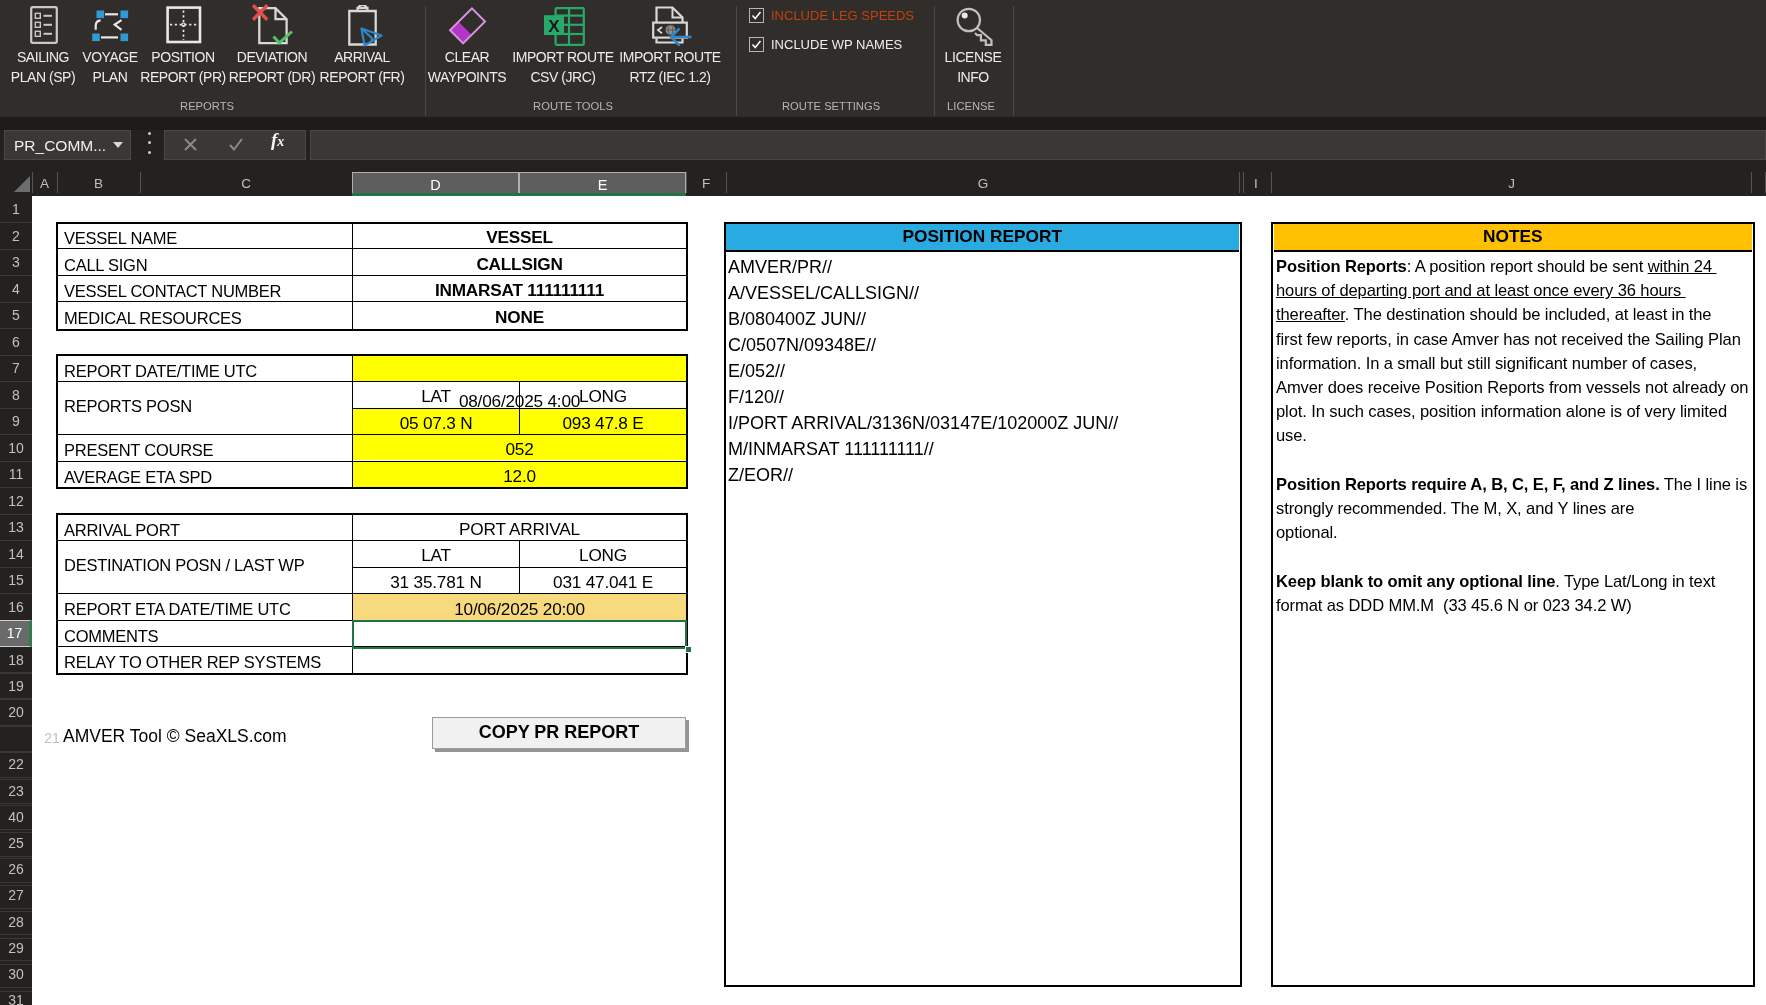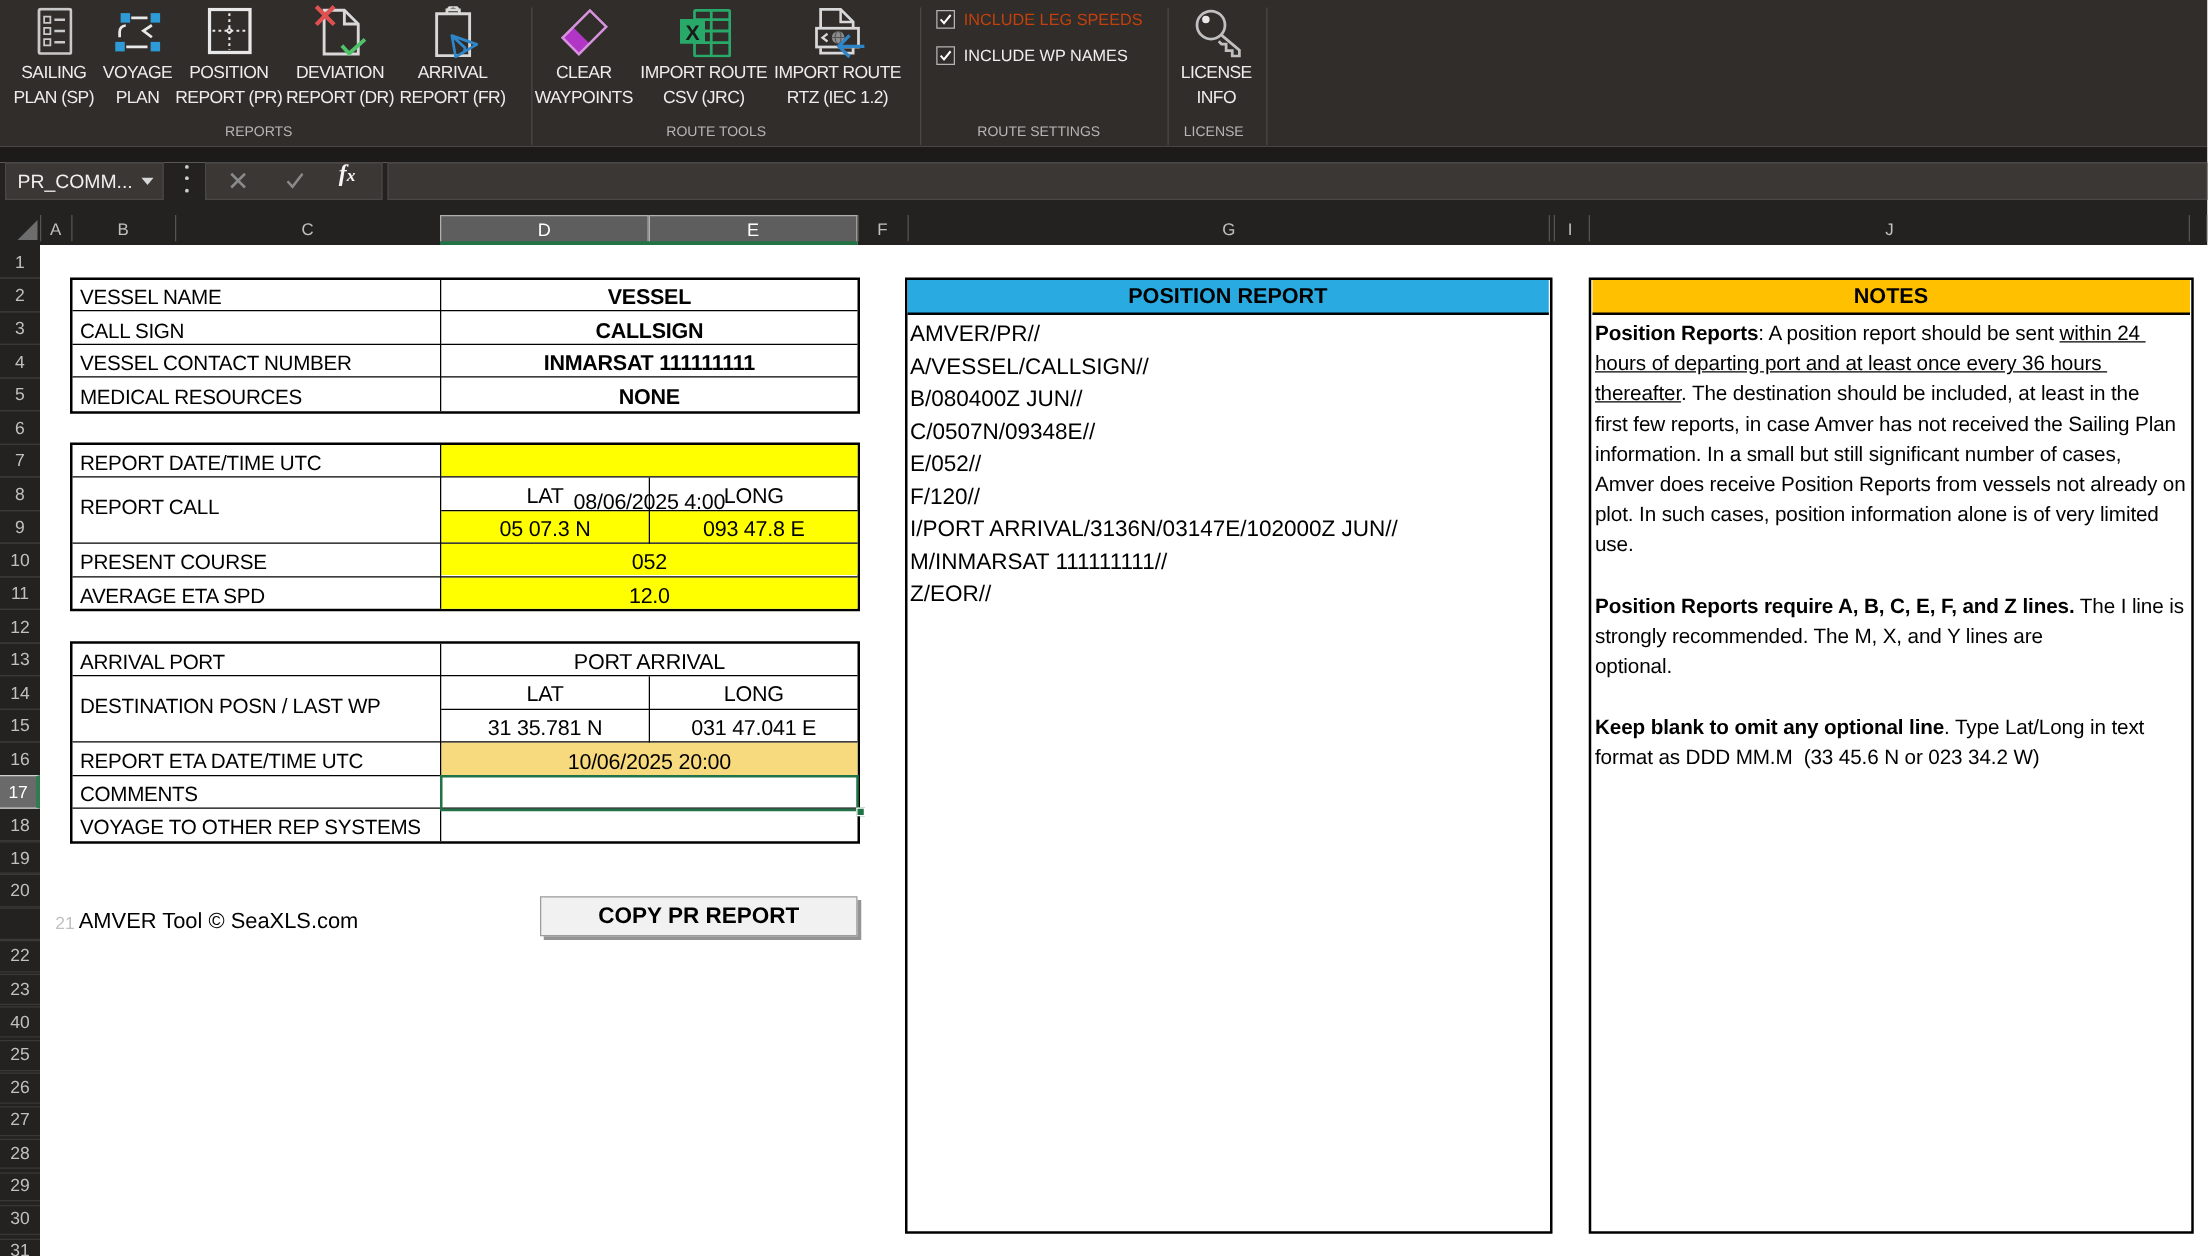--- a/index.html
+++ b/index.html
@@ -337,21 +337,21 @@
   <div class="abs yellow" style="left:353px;top:408.5px;width:333px;height:25px;"></div>
   <div class="abs yellow" style="left:353px;top:435px;width:333px;height:25px;"></div>
   <div class="abs yellow" style="left:353px;top:461.5px;width:333px;height:25.5px;"></div>
   <div class="blackline" style="left:58px;top:381px;width:628px;height:1px;"></div>
   <div class="blackline" style="left:353px;top:407.5px;width:333px;height:1px;"></div>
   <div class="blackline" style="left:58px;top:434px;width:628px;height:1px;"></div>
   <div class="blackline" style="left:58px;top:460.5px;width:628px;height:1px;"></div>
   <div class="blackline" style="left:352px;top:356px;width:1px;height:131px;"></div>
   <div class="blackline" style="left:519px;top:381.5px;width:1px;height:53px;"></div>
   <div class="cell lab" style="left:58px;top:355px;width:290px;height:25.5px;">REPORT DATE/TIME UTC</div>
-  <div class="cell lab" style="left:58px;top:381.5px;width:290px;height:52.5px;align-items:center;padding-bottom:2px;">REPORT CALL</div>
+  <div class="cell lab" style="left:58px;top:381.5px;width:290px;height:52.5px;align-items:center;padding-bottom:2px;">REPORTS POSN</div>
   <div class="cell lab" style="left:58px;top:434.5px;width:290px;height:25.5px;">PRESENT COURSE</div>
   <div class="cell lab" style="left:58px;top:461px;width:290px;height:25.5px;">AVERAGE ETA SPD</div>
   <div class="cell val" style="left:353px;top:355.5px;width:333px;height:25.5px;margin-top:31px;">08/06/2025 4:00</div>
   <div class="cell val" style="left:353px;top:381.5px;width:166px;height:25.5px;">LAT</div>
   <div class="cell val" style="left:520px;top:381.5px;width:166px;height:25.5px;">LONG</div>
   <div class="cell val" style="left:353px;top:408px;width:166px;height:25.5px;">05 07.3 N</div>
   <div class="cell val" style="left:520px;top:408px;width:166px;height:25.5px;">093 47.8 E</div>
   <div class="cell val" style="left:353px;top:434.5px;width:333px;height:25.5px;">052</div>
   <div class="cell val" style="left:353px;top:461px;width:333px;height:25.5px;">12.0</div>
 
@@ -361,21 +361,21 @@
   <div class="blackline" style="left:353px;top:566.5px;width:333px;height:1px;"></div>
   <div class="blackline" style="left:58px;top:593px;width:628px;height:1px;"></div>
   <div class="blackline" style="left:58px;top:619.5px;width:628px;height:1px;"></div>
   <div class="blackline" style="left:58px;top:646px;width:628px;height:1px;"></div>
   <div class="blackline" style="left:352px;top:515px;width:1px;height:158px;"></div>
   <div class="blackline" style="left:519px;top:540.5px;width:1px;height:53px;"></div>
   <div class="cell lab" style="left:58px;top:514px;width:290px;height:25.5px;">ARRIVAL PORT</div>
   <div class="cell lab" style="left:58px;top:540.5px;width:290px;height:52.5px;align-items:center;padding-bottom:2px;">DESTINATION POSN / LAST WP</div>
   <div class="cell lab" style="left:58px;top:593.5px;width:290px;height:25.5px;">REPORT ETA DATE/TIME UTC</div>
   <div class="cell lab" style="left:58px;top:620px;width:290px;height:25.5px;">COMMENTS</div>
-  <div class="cell lab" style="left:58px;top:646.5px;width:290px;height:25.5px;">VOYAGE TO OTHER REP SYSTEMS</div>
+  <div class="cell lab" style="left:58px;top:646.5px;width:290px;height:25.5px;">RELAY TO OTHER REP SYSTEMS</div>
   <div class="cell val" style="left:353px;top:514px;width:333px;height:25.5px;">PORT ARRIVAL</div>
   <div class="cell val" style="left:353px;top:540.5px;width:166px;height:25.5px;">LAT</div>
   <div class="cell val" style="left:520px;top:540.5px;width:166px;height:25.5px;">LONG</div>
   <div class="cell val" style="left:353px;top:567px;width:166px;height:25.5px;">31 35.781 N</div>
   <div class="cell val" style="left:520px;top:567px;width:166px;height:25.5px;">031 47.041 E</div>
   <div class="cell val" style="left:353px;top:594px;width:333px;height:25.5px;">10/06/2025 20:00</div>
 
   <div class="abs" style="left:352px;top:619.5px;width:335px;height:29px;border:2.5px solid #1f7346;box-sizing:border-box;"></div>
   <div class="abs" style="left:685px;top:645.5px;width:7px;height:7px;background:#1f7346;border:1px solid #fff;box-sizing:border-box;"></div>
 

